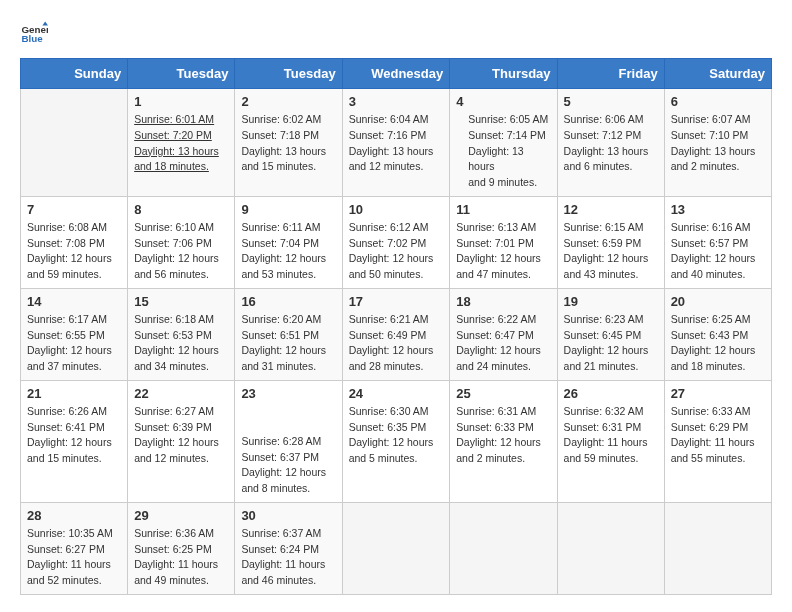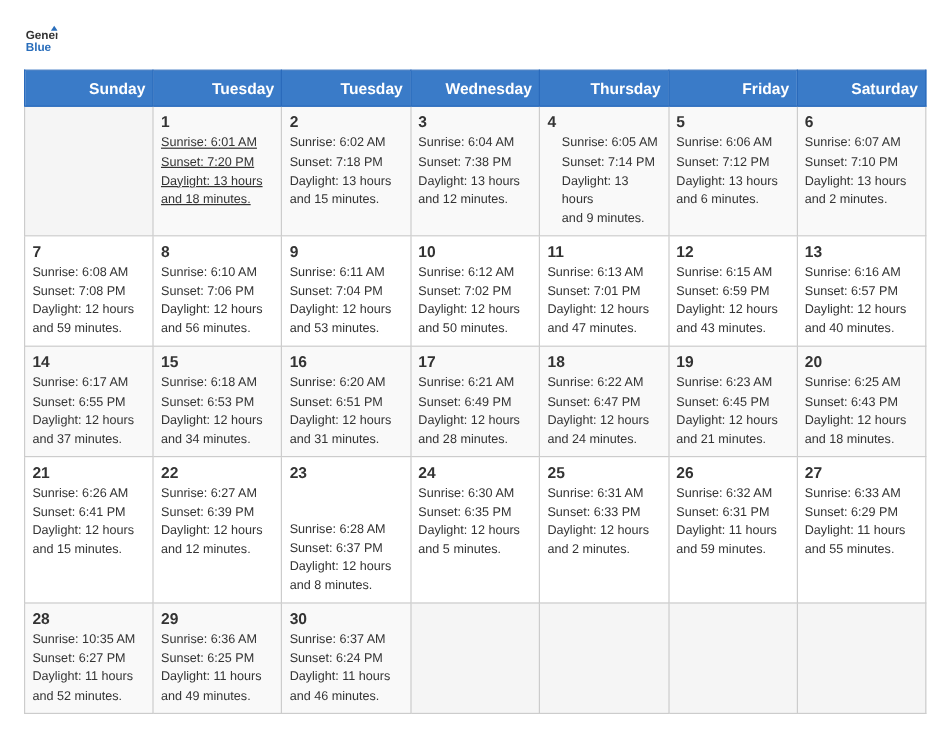--- a/index.html
+++ b/index.html
@@ -127,21 +127,21 @@
         <td>
           <div class="day-number">2</div>
           <div class="day-info" style="white-space: pre-line;">Sunrise: 6:02 AM
 Sunset: 7:18 PM
 Daylight: 13 hours
 and 15 minutes.</div>
         </td>
         <td>
           <div class="day-number">3</div>
           <div class="day-info" style="white-space: pre-line;">Sunrise: 6:04 AM
-Sunset: 7:38 PM
+Sunset: 7:16 PM
 Daylight: 13 hours
 and 12 minutes.</div>
         </td>
         <td>
           <div class="day-number">4</div>
           <div class="day-info" style="white-space: pre-line; margin-left: 12px;">Sunrise: 6:05 AM
 Sunset: 7:14 PM
 Daylight: 13 hours
 and 9 minutes.</div>
         </td>

